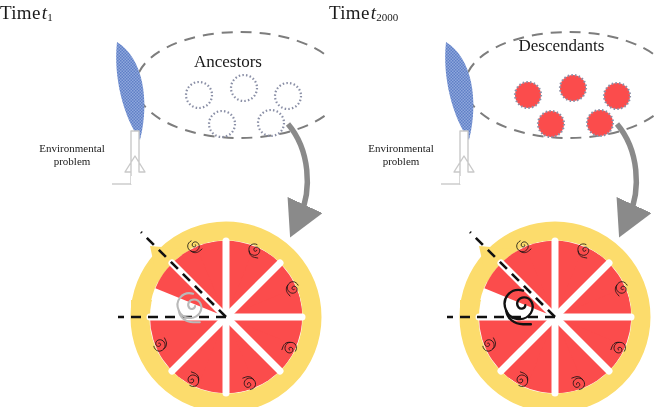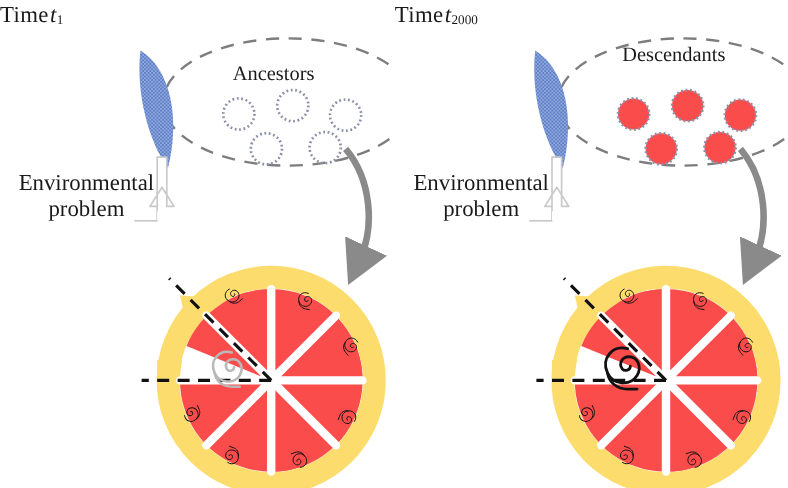--- a/index.html
+++ b/index.html
@@ -10,21 +10,21 @@
   .panel.right{left:329px;}
 
   .title{position:absolute;top:2px;left:0;width:100%;
          font-size:19px;letter-spacing:.3px;white-space:nowrap;}
   .title .sub{font-size:11px;vertical-align:-2px;letter-spacing:0;}
   .title .tvar{font-style:italic;padding-left:1px;}
 
   .svgwrap{position:absolute;inset:0;}
   svg{display:block;}
 
-  .envlabel{position:absolute;font-size:19px;line-height:1.18;
+  .envlabel{position:absolute;font-size:11px;line-height:1.18;
             text-align:center;white-space:nowrap;}
   .envlabel .l2{display:block;}
 
   .grouplabel{position:absolute;font-size:17px;white-space:nowrap;text-align:center;}
 </style>
 </head>
 <body>
 
 <div class="panel left">
 

